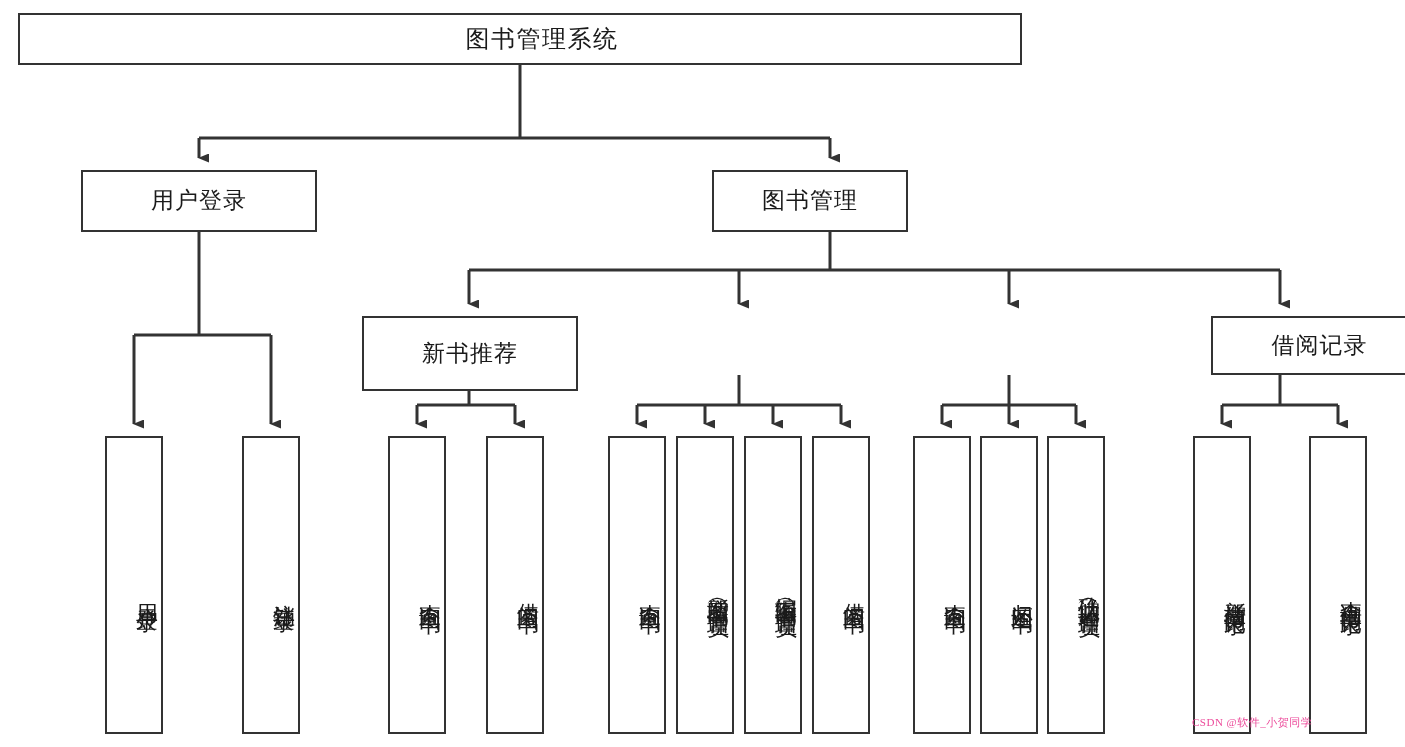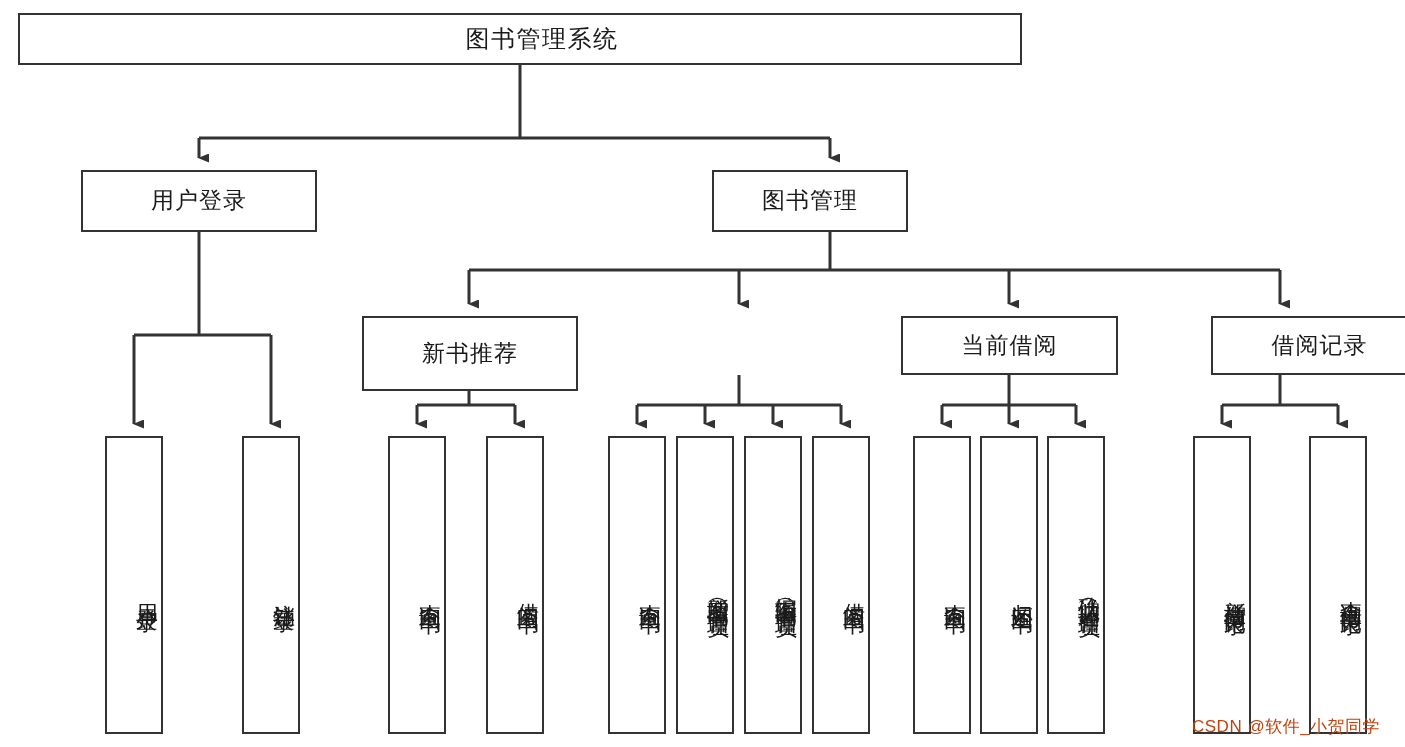--- a/index.html
+++ b/index.html
@@ -55,25 +55,25 @@
     justify-content: center;
     padding-top: 14px;
   }
   .node.vert .vtext {
     writing-mode: vertical-rl;
     text-orientation: upright;
     display: block;
   }
   .watermark {
     position: absolute;
-    font-size: 17px;
-    color: #c2410c;
+    font-size: 11px;
+    color: #ec4899;
     letter-spacing: 0.5px;
     white-space: nowrap;
-    font-family: Liberation Sans, sans-serif;
+    font-family: Liberation Serif, serif;
   }
 </style>
 </head>
 <body>
 
 <div id="canvas">
 
   <svg class="connectors" viewBox="0 0 1405 747">
     <defs>
       <marker id="arrowhead" markerWidth="9" markerHeight="11" refX="4.5" refY="10" orient="auto" markerUnits="userSpaceOnUse">
@@ -132,23 +132,20 @@
   <div class="node horiz" style="left:81px; top:170px; width:236px; height:62px;">
     <span>用户登录</span>
   </div>
   <div class="node horiz" style="left:712px; top:170px; width:196px; height:62px;">
     <span>图书管理</span>
   </div>
 
   <div class="node horiz" style="left:362px; top:316px; width:216px; height:75px;">
     <span>新书推荐</span>
   </div>
-  <div class="node horiz" style="left:901px; top:316px; width:217px; height:59px;">
-    <span>当前借阅</span>
-  </div>
   <div class="node horiz" style="left:1171px; top:316px; width:217px; height:59px;margin-left:40px;">
     <span>借阅记录</span>
   </div>
 
   <div class="node vert" style="left:105px; top:436px; width:58px; height:298px;">
     <span class="vtext">用户登录</span>
   </div>
   <div class="node vert" style="left:242px; top:436px; width:58px; height:298px;">
     <span class="vtext">注销登录</span>
   </div>

